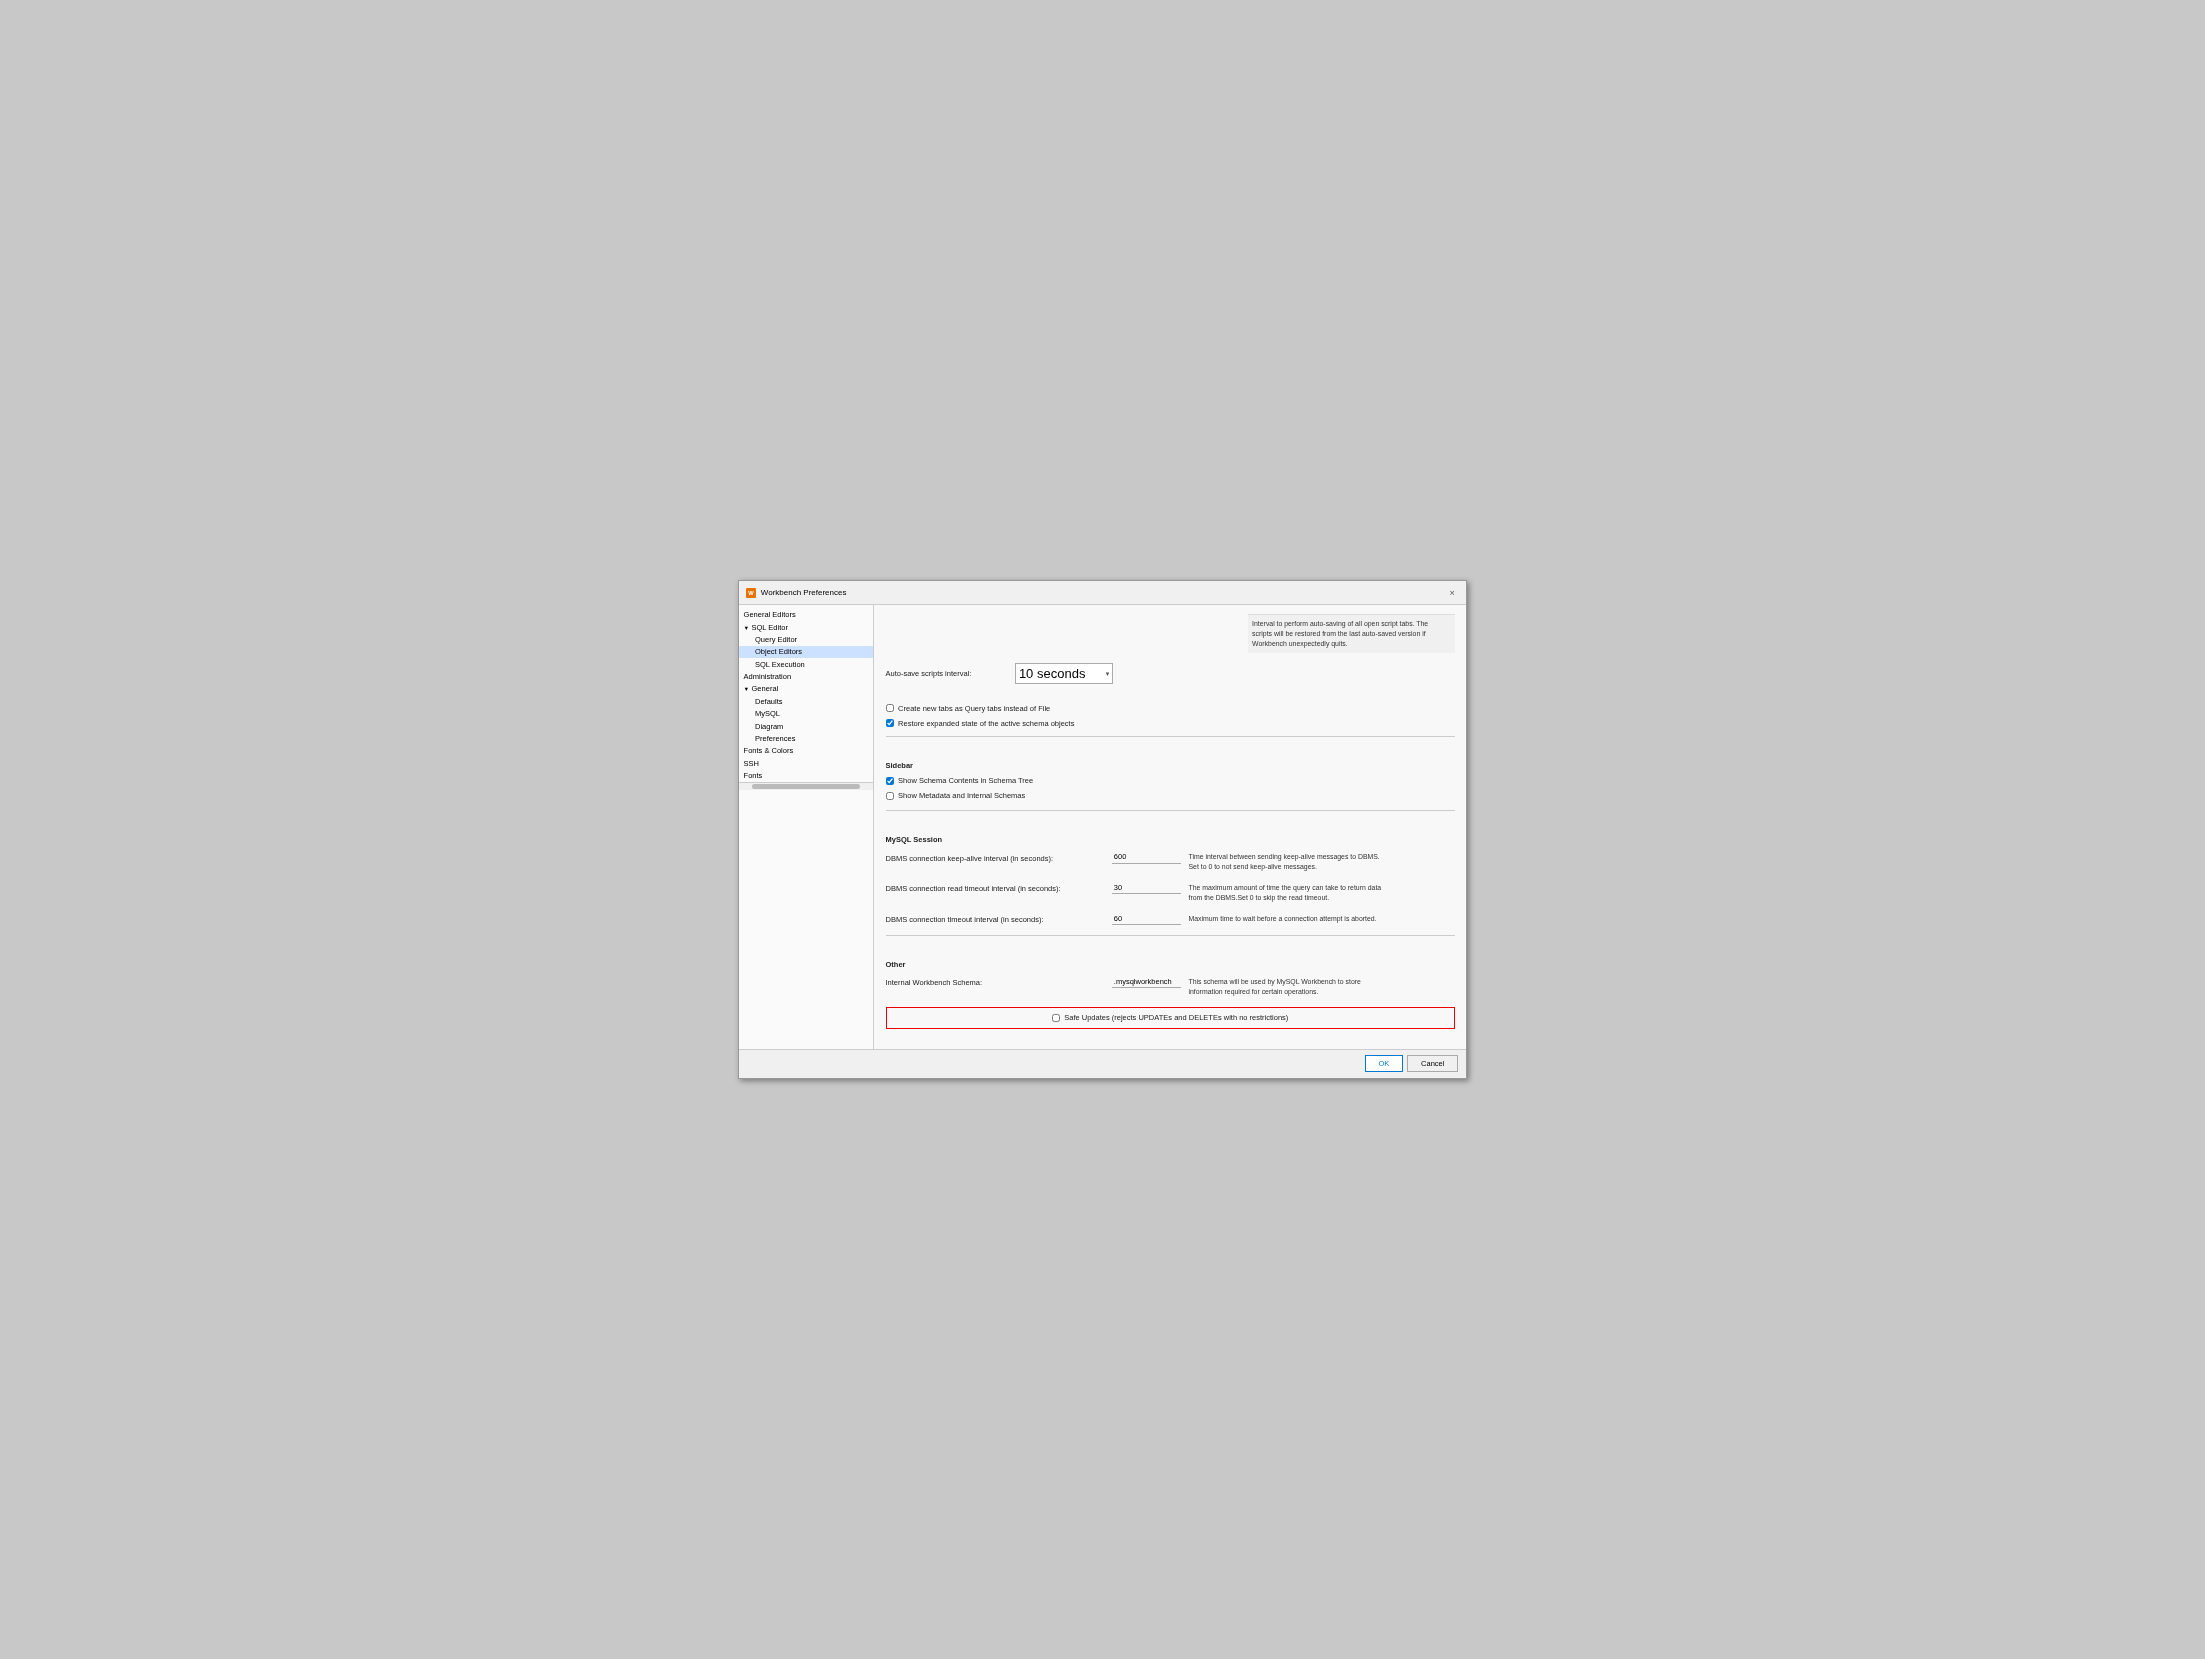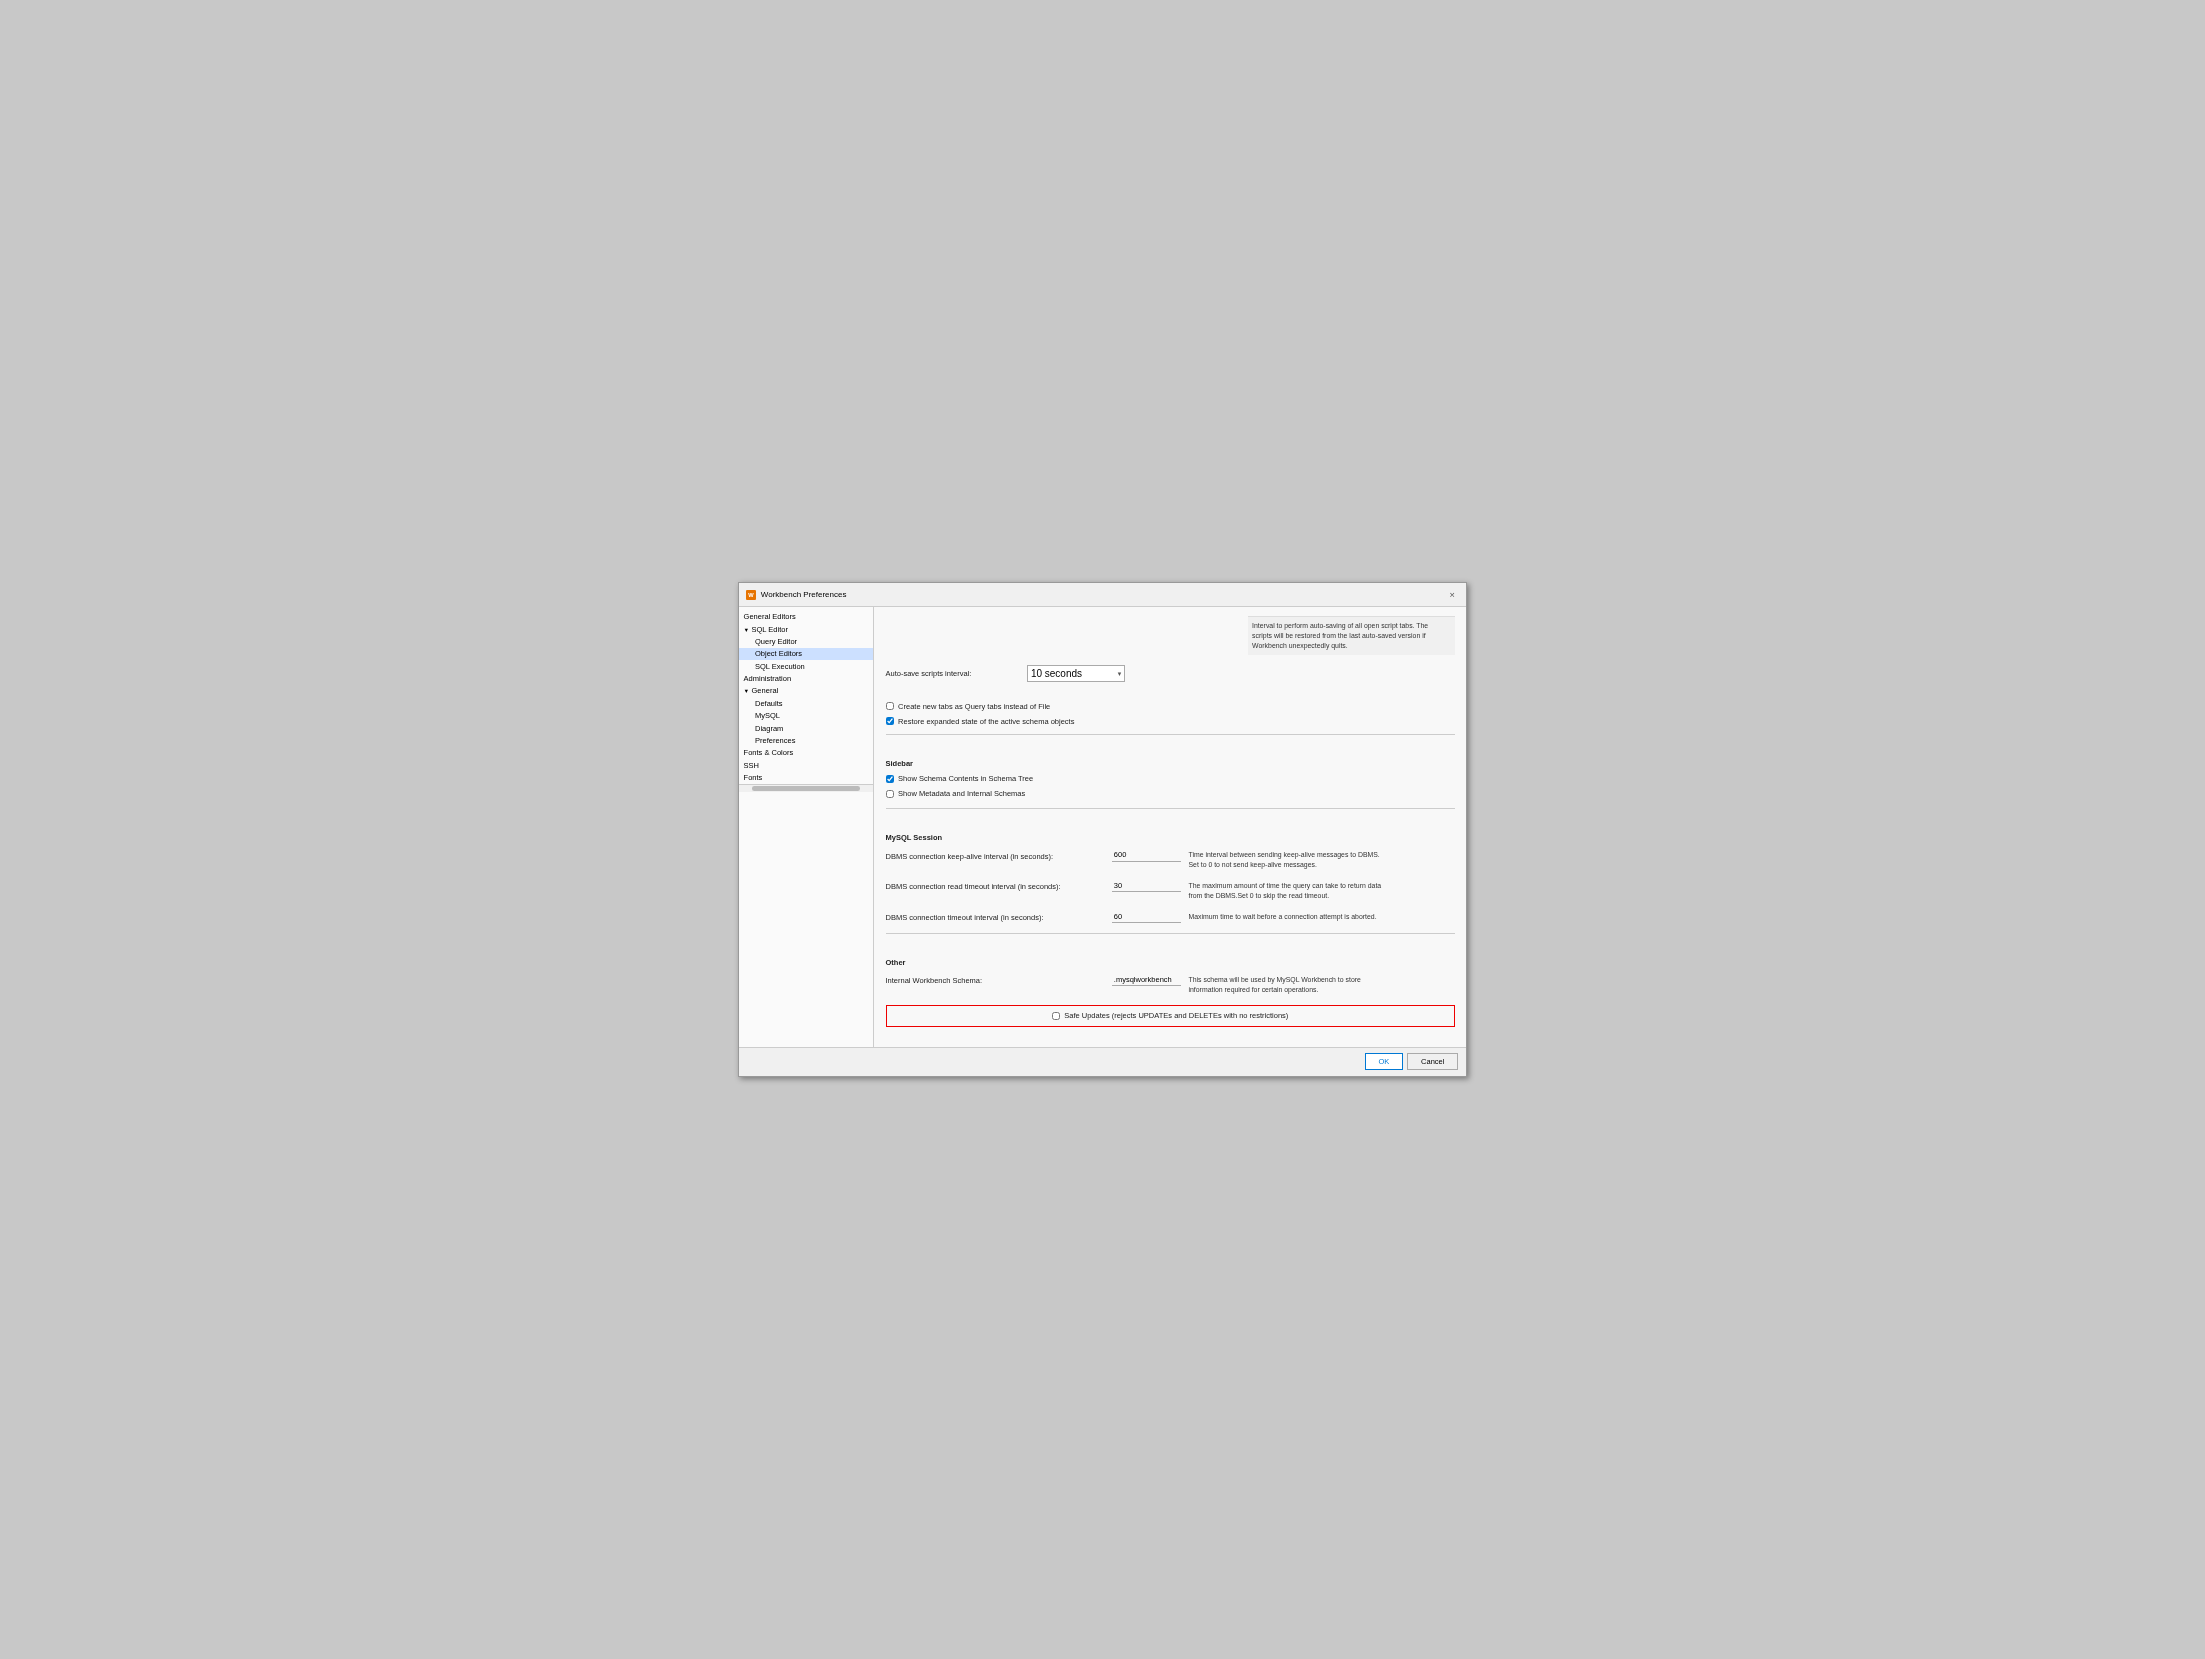--- a/index.html
+++ b/index.html
@@ -117,33 +117,33 @@
       line-height: 1.5;
       margin-bottom: 4.6px;
       padding: 3.4px 4.6px;
       background: #f0f0f0;
       border-top: 0.6px solid #ddd;
     }
     .form-row {
       display: flex;
       align-items: center;
       margin-bottom: 20px;
-      gap: 15px;
+      gap: 3px;
     }
     .form-row label {
       min-width: 126px;
       font-size: 7.5px;
       color: #222;
     }
     .form-select {
       width: 98px;
       padding: 1.7px 13.8px 1.7px 3.4px;
       border: 0.6px solid #aaa;
       background: white;
-      font-size: 10px;
+      font-size: 13px;
       appearance: none;
       -webkit-appearance: none;
       cursor: pointer;
       position: relative;
     }
     .select-wrapper {
       position: relative;
       display: inline-block;
     }
     .select-wrapper::after {

